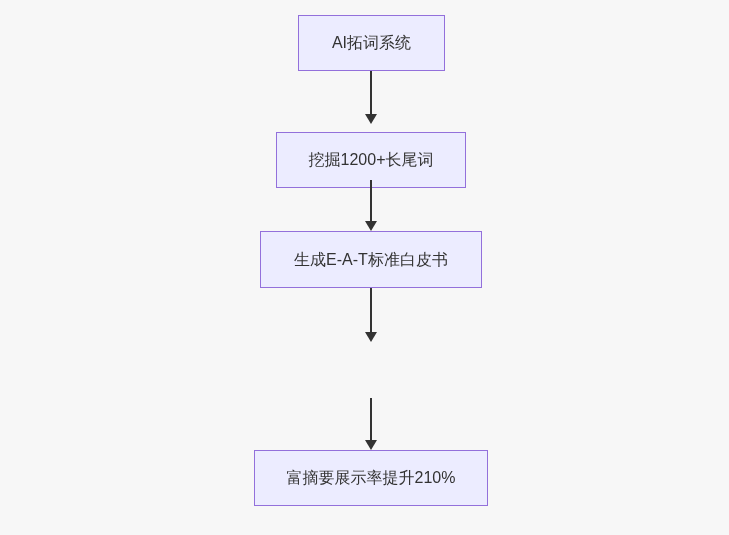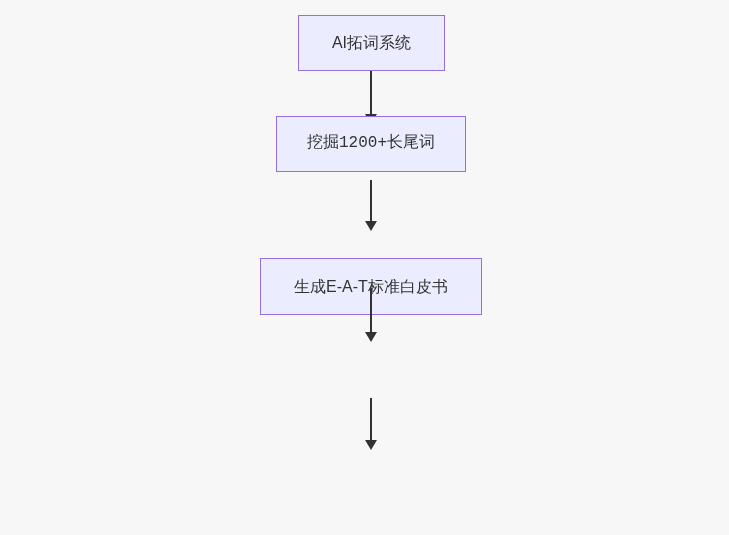--- a/index.html
+++ b/index.html
@@ -35,22 +35,22 @@
   .edge-head {
     position: absolute;
     width: 0;
     height: 0;
     border-left: 6px solid transparent;
     border-right: 6px solid transparent;
     border-top: 10px solid var(--arrow_color, #333333);
   }
   
   #node-0 { left: 298px; top: 15px;  width: 147px; height: 56px; }
-  #node-1 { left: 276px; top: 116px; width: 190px; height: 56px; font-family: Liberation Mono, monospace; }
-  #node-2 { left: 260px; top: 231px; width: 222px; height: 57px; margin-top: 27px; }
+  #node-1 { left: 276px; top: 132px; width: 190px; height: 56px; }
+  #node-2 { left: 260px; top: 231px; width: 222px; height: 57px; }
   #node-3 { left: 264px; top: 342px; width: 214px; height: 56px; }
   #node-4 { left: 254px; top: 450px; width: 234px; height: 56px; }
   
   #edge-line-0 { left: 370px; top: 71px;  height: 44px; }
   #edge-head-0 { left: 365px; top: 114px; }
   #edge-line-1 { left: 370px; top: 180px; height: 42px; }
   #edge-head-1 { left: 365px; top: 221px; }
   #edge-line-2 { left: 370px; top: 288px; height: 45px; }
   #edge-head-2 { left: 365px; top: 332px; }
   #edge-line-3 { left: 370px; top: 398px; height: 43px; }
@@ -79,14 +79,17 @@
     <span class="node-label">生成E-A-T标准白皮书</span>
   </div>
 
   <div class="edge-line" id="edge-line-2"></div>
   <div class="edge-head" id="edge-head-2"></div>
 
 
   <div class="edge-line" id="edge-line-3"></div>
   <div class="edge-head" id="edge-head-3"></div>
 
+  <div class="node" id="node-4">
+    <span class="node-label">富摘要展示率提升210%</span>
+  </div>
 
 </div>
 
 </body></html>

